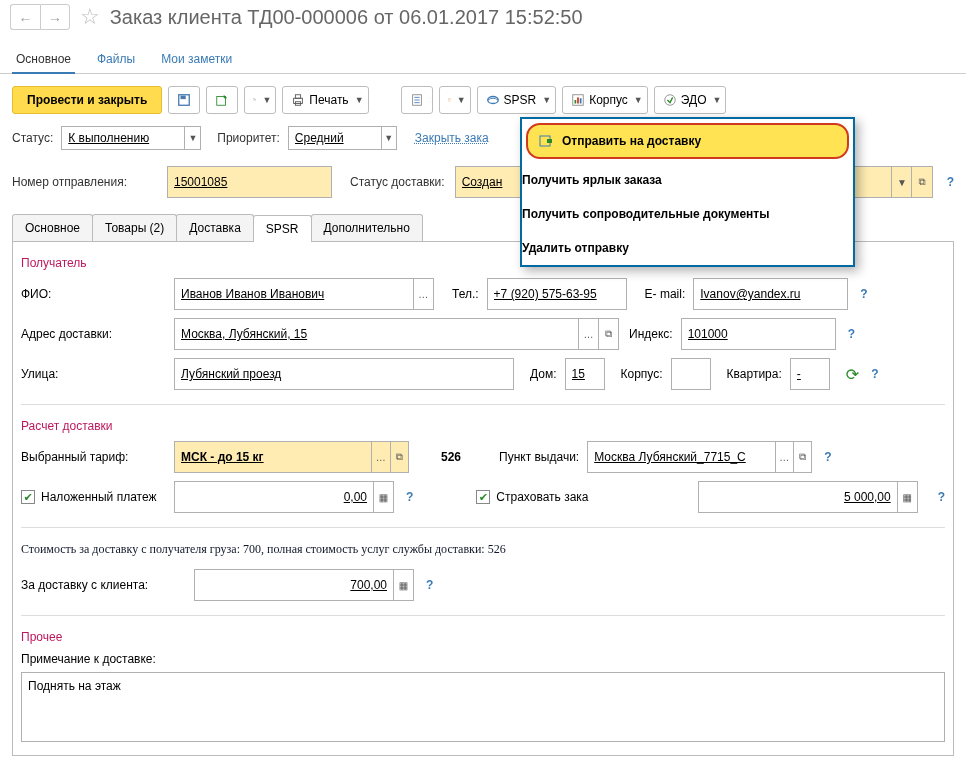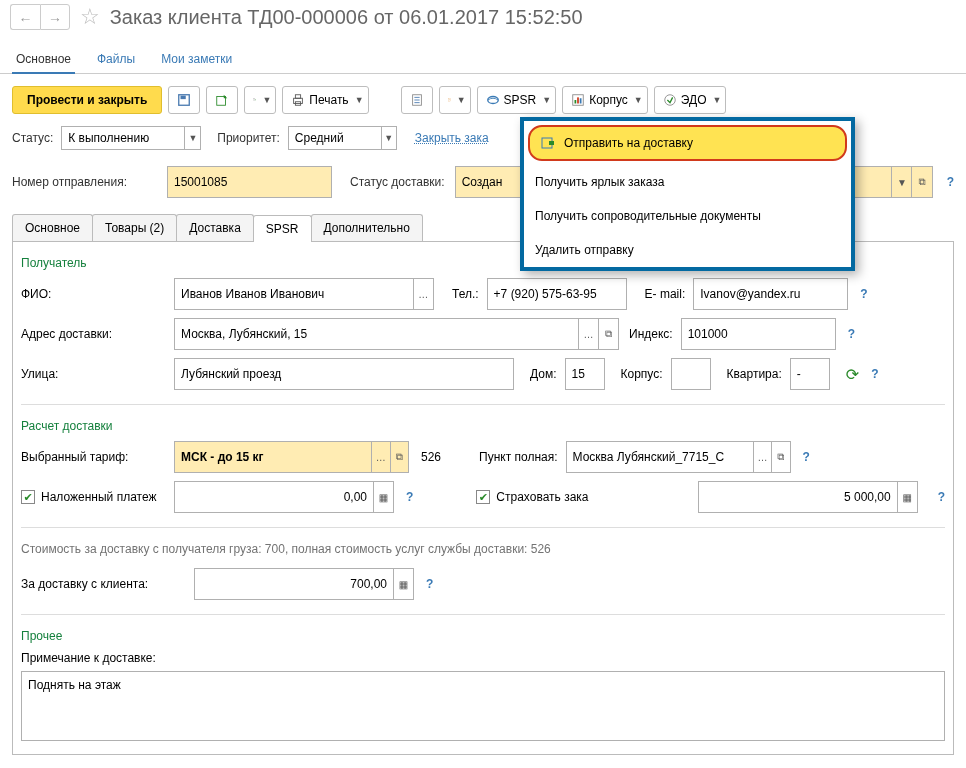--- a/index.html
+++ b/index.html
@@ -91,20 +91,21 @@
   background: #fff;
   height: 24px;
 }
 .select-wrap input, .field input {
   border: none;
   outline: none;
   padding: 2px 6px;
   font-size: 12px;
   background: transparent;
   width: 100%;
+  text-decoration: underline;
 }
 .select-btn {
   width: 18px;
   height: 100%;
   border-left: 1px solid #b0b0b0;
   display: flex;
   align-items: center;
   justify-content: center;
   font-size: 9px;
   color: #555;
@@ -139,21 +140,21 @@
   cursor: pointer;
   border-radius: 3px 3px 0 0;
 }
 .form-tab.active { background: #fff; position: relative; top: 1px; }
 .content {
   border: 1px solid #bbb;
   border-top: none;
   margin: 0 12px 12px 12px;
   padding: 10px 8px;
 }
-.section-title { color: #15803d; margin: 4px 0 8px 0; }
+.section-title { color: #be185d; margin: 4px 0 8px 0; }
 .form-row {
   display: flex;
   align-items: center;
   margin-bottom: 8px;
   gap: 8px;
 }
 .form-row .lbl { width: 145px; }
 .small-btn {
   border-left: 1px solid #b0b0b0;
   width: 22px;
@@ -164,26 +165,27 @@
   cursor: pointer;
   font-size: 10px;
   color: #555;
 }
 .dropdown-menu {
   position: absolute;
   top: 117px;
   left: 520px;
   width: 335px;
   background: #fff;
-  border: 4px solid #0369a1;
+  border: 2px solid #0369a1;
   box-shadow: 4px 4px 10px rgba(0,0,0,0.3);
   z-index: 100;
+  font-weight: bold;
 }
 .menu-item {
-  padding: 10px 11px;
+  padding: 10px 0;
   display: flex;
   align-items: center;
   gap: 8px;
   cursor: pointer;
 }
 .menu-item.highlighted {
   background: #ffe352;
   border: 2px solid #d13a1c;
   border-radius: 14px;
   margin: 4px;
@@ -208,21 +210,21 @@
 .textarea {
   border: 1px solid #b0b0b0;
   width: 100%;
   min-height: 70px;
   padding: 6px;
   font-size: 12px;
   resize: none;
   font-family: Arial;
 }
 hr.sep { border: none; border-top: 1px solid #ddd; margin: 14px 0; }
-.cost-line { color: #737373; margin: 4px 0 12px 0; }
+.cost-line { color: #0f172a; margin: 4px 0 12px 0; font-family: Liberation Serif, serif; }
 .refresh-icon { color: #2a8a2a; font-size: 16px; cursor: pointer; }
 .right-align input { text-align: right; }
 svg { display:block; }
 </style>
 </head>
 <body>
 
 <div class="header-bar">
   <div class="nav-arrow">←</div>
   <div class="nav-arrow">→</div>
@@ -406,22 +408,22 @@
 
   <div class="section-title">Расчет доставки</div>
 
   <div class="form-row">
     <span class="lbl">Выбранный тариф:</span>
     <div class="field yellow-field" style="width:235px">
       <input style="font-weight: bold;" value="МСК - до 15 кг">
       <div class="small-btn">…</div>
       <div class="small-btn">⧉</div>
     </div>
-    <span style="font-weight:normal; margin-left:4px">526</span>
-    <span style="margin-left:30px">Пункт полная:</span>
+    <span style="font-weight:bold; margin-left:24px">526</span>
+    <span style="margin-left:30px">Пункт выдачи:</span>
     <div class="field" style="width:225px">
       <input value="Москва Лубянский_7715_С" style="">
       <div class="small-btn">…</div>
       <div class="small-btn">⧉</div>
     </div>
     <span class="help-link">?</span>
   </div>
 
   <div class="form-row">
     <div class="checkbox-wrap" style="width:145px">

